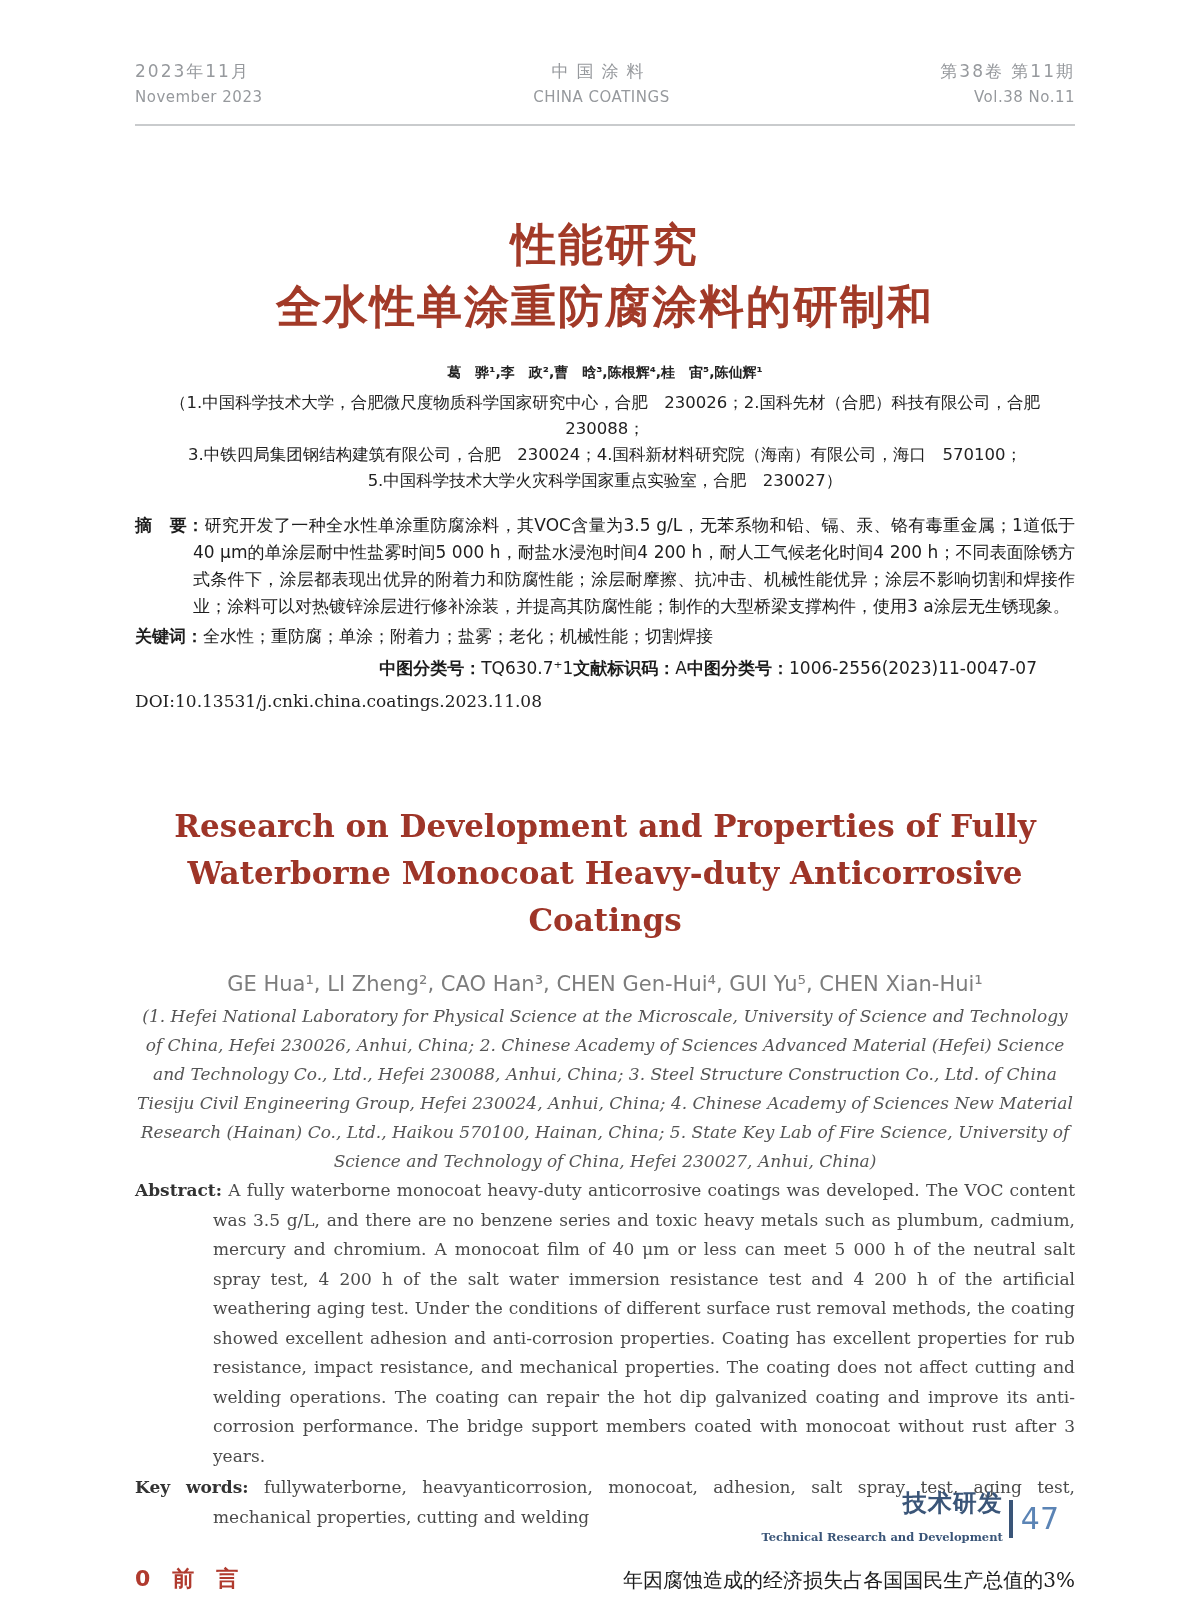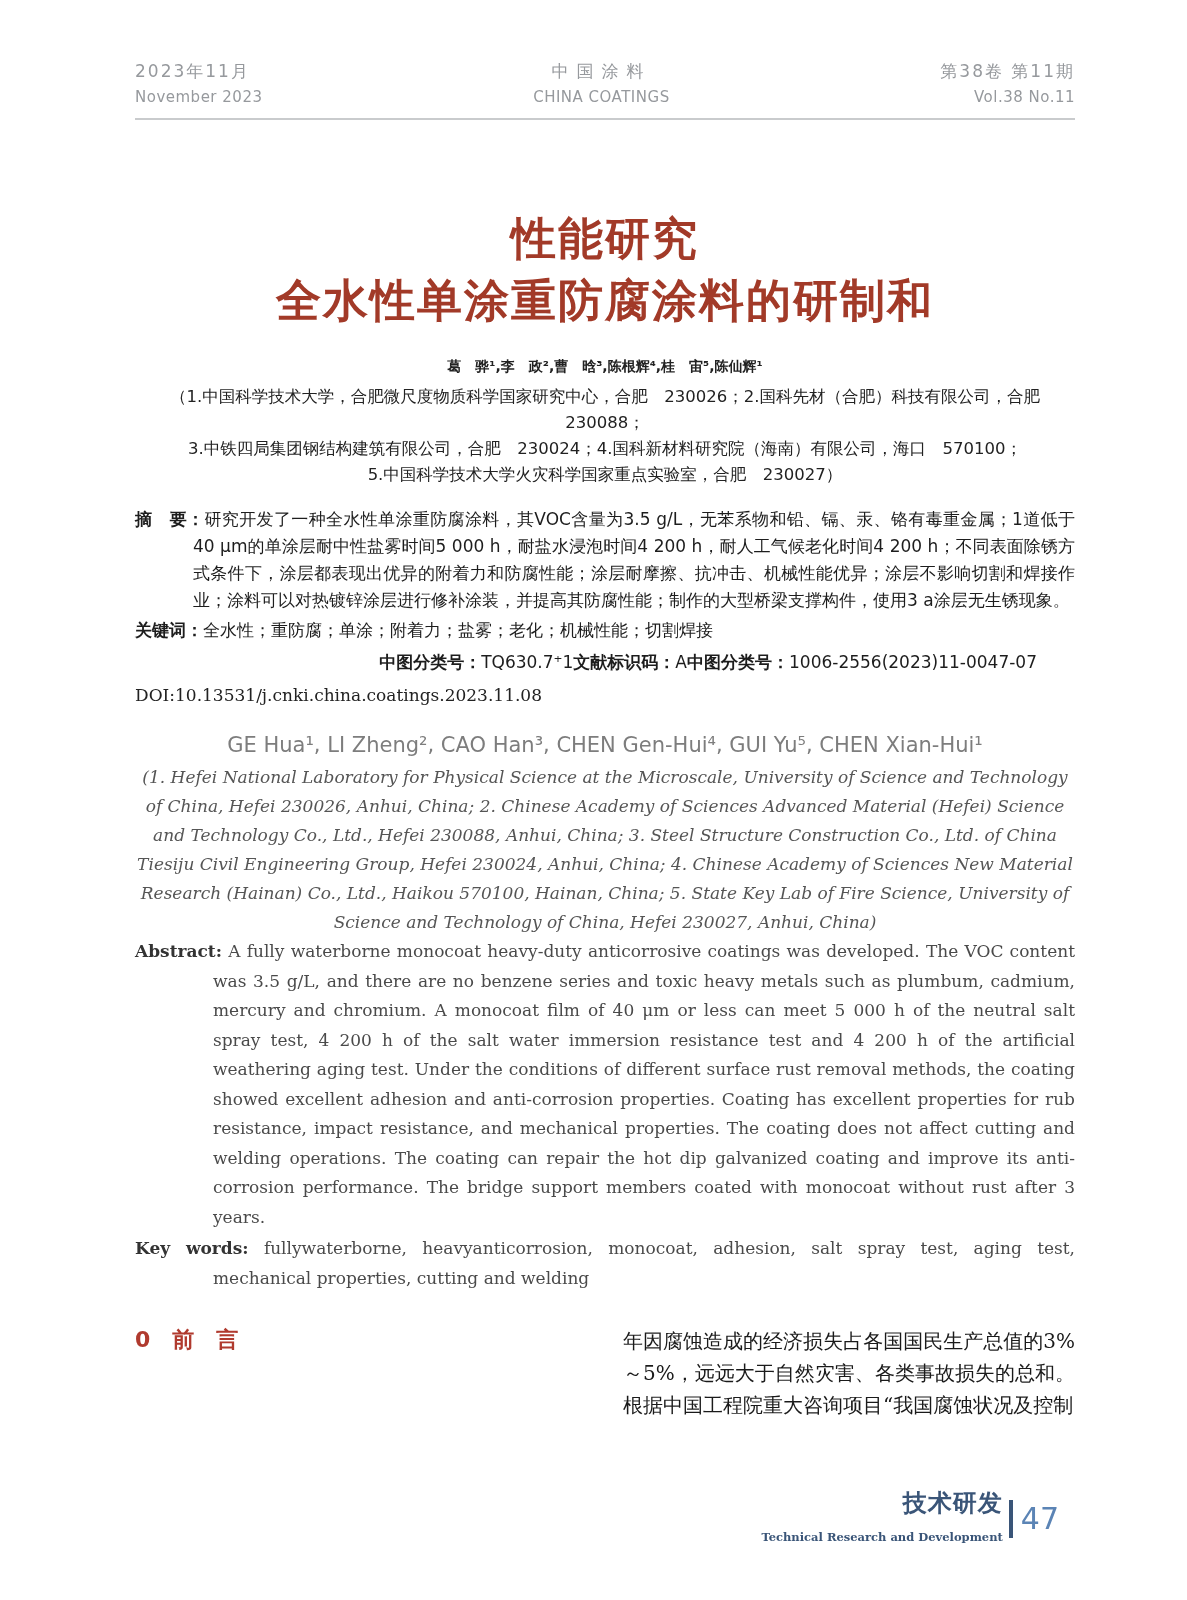--- a/index.html
+++ b/index.html
@@ -15,21 +15,21 @@
     box-sizing: border-box;
     width: 1187px; height: 1600px;
     padding: 58px 112px 0 135px;
     position: relative;
   }
   
   .jheader {
     display: flex; justify-content: space-between; align-items: flex-end;
     color: #96999d;
     border-bottom: 2px solid #c9cbcd;
-    padding-bottom: 8px;
+    padding-bottom: 14px;
   }
   .jheader .col { line-height: 26px; }
   .jheader .cn { font-size: 17px; letter-spacing: 2px; }
   .jheader .en { font-size: 15px; letter-spacing: 0.5px; }
   .jheader .center { text-align: center; }
   .jheader .center .cn { letter-spacing: 8px; }
   .jheader .right { text-align: right; }
 
   
   .title-cn {
@@ -210,20 +210,24 @@
   </div>
 
   <div class="class-row">
     <span><span class="lbl">中图分类号：</span><span>TQ630.7⁺1</span></span>
     <span><span class="lbl">文献标识码：</span><span>A</span></span>
     <span><span class="lbl">中图分类号：</span><span>1006-2556(2023)11-0047-07</span></span>
   </div>
 
   <div class="doi">DOI:10.13531/j.cnki.china.coatings.2023.11.08</div>
 
+  <div class="title-en">
+    <div>Research on Development and Properties of Fully</div>
+    <div>Waterborne Monocoat Heavy-duty Anticorrosive Coatings</div>
+  </div>
 
   <div class="authors-en">GE Hua¹, LI Zheng², CAO Han³, CHEN Gen-Hui⁴, GUI Yu⁵, CHEN Xian-Hui¹</div>
 
   <div class="affils-en">(1. Hefei National Laboratory for Physical Science at the Microscale, University of Science and Technology of China, Hefei 230026, Anhui, China; 2. Chinese Academy of Sciences Advanced Material (Hefei) Science and Technology Co., Ltd., Hefei 230088, Anhui, China; 3. Steel Structure Construction Co., Ltd. of China Tiesiju Civil Engineering Group, Hefei 230024, Anhui, China; 4. Chinese Academy of Sciences New Material Research (Hainan) Co., Ltd., Haikou 570100, Hainan, China; 5. State Key Lab of Fire Science, University of Science and Technology of China, Hefei 230027, Anhui, China)</div>
 
   <div class="abstract-en">
     <span class="lbl">Abstract:</span> <span>A fully waterborne monocoat heavy-duty anticorrosive coatings was developed. The VOC content was 3.5 g/L, and there are no benzene series and toxic heavy metals such as plumbum, cadmium, mercury and chromium. A monocoat film of 40 μm or less can meet 5 000 h of the neutral salt spray test, 4 200 h of the salt water immersion resistance test and 4 200 h of the artificial weathering aging test. Under the conditions of different surface rust removal methods, the coating showed excellent adhesion and anti-corrosion properties. Coating has excellent properties for rub resistance, impact resistance, and mechanical properties. The coating does not affect cutting and welding operations. The coating can repair the hot dip galvanized coating and improve its anti-corrosion performance. The bridge support members coated with monocoat without rust after 3 years.</span>
   </div>
 
   <div class="abstract-en keywords-en">

